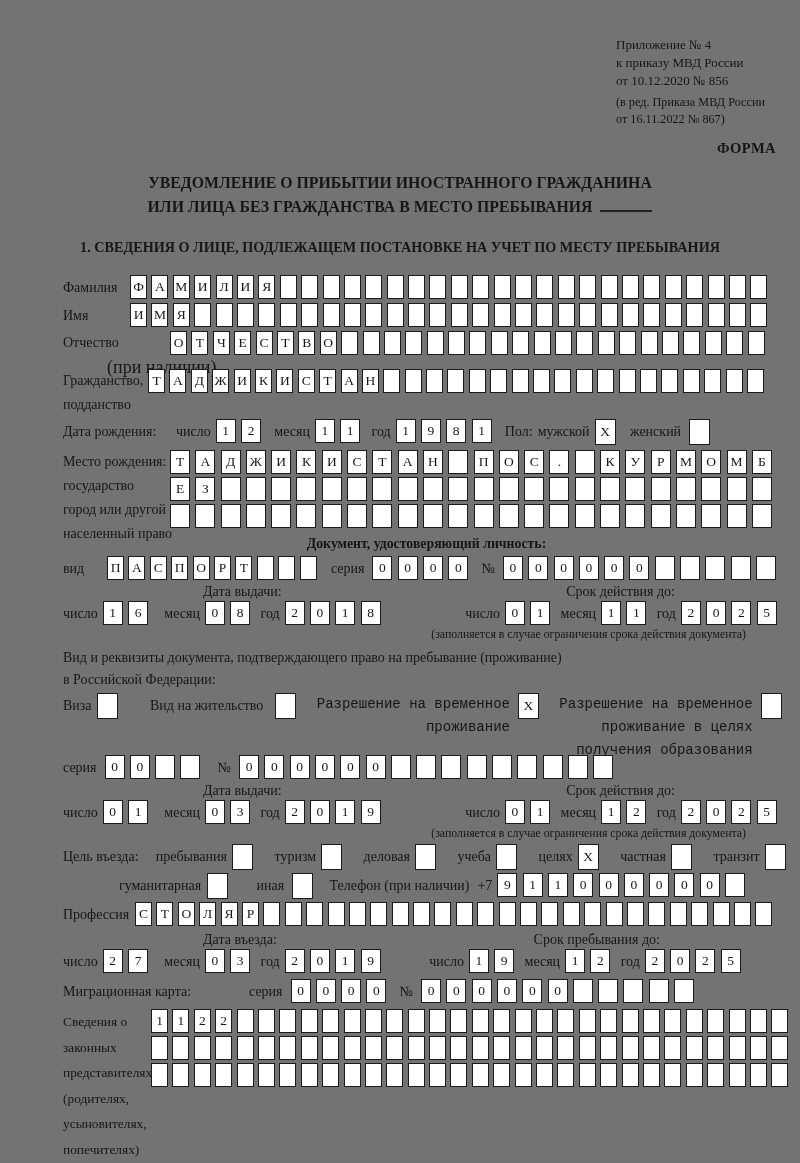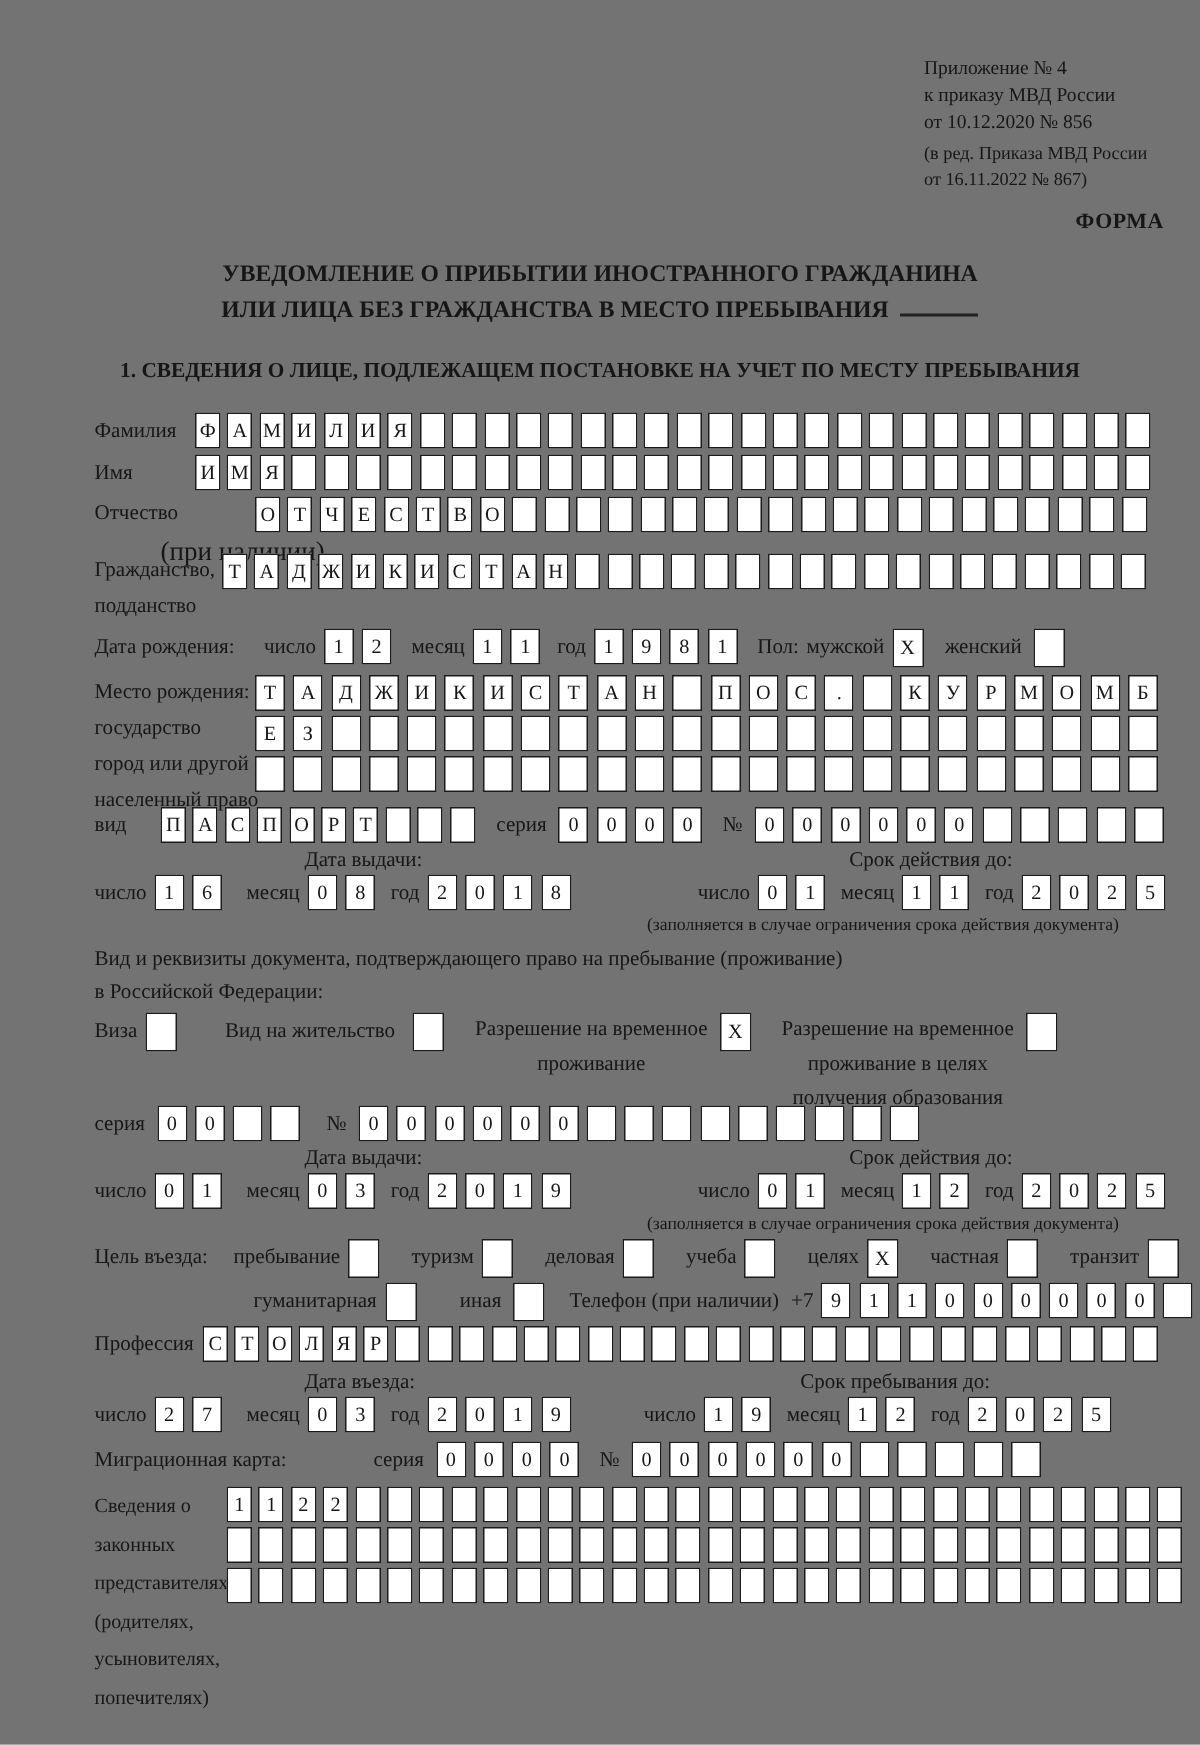--- a/index.html
+++ b/index.html
@@ -44,32 +44,32 @@
   .cb .cell { width:21px; height:26px; }
 
   .vstack .cells { margin-bottom:3px; }
 
   .dgroup { display:flex; align-items:flex-start; gap:5px; }
   .push-right { margin-left:auto; }
   .mr8{margin-right:8px}.mr44{margin-right:44px}.mr115{margin-right:115px}.mr130{margin-right:130px}
   .ml5{margin-left:5px}.ml6{margin-left:6px}.ml8{margin-left:8px}
   .ml10{margin-left:10px}.ml12{margin-left:12px}.ml16{margin-left:16px}
   .ml24{margin-left:24px}.ml28{margin-left:28px}.ml36{margin-left:36px}
-  .ml90{margin-left:106px}.ml140{margin-left:140px}
+  .ml90{margin-left:56px}.ml140{margin-left:140px}
 
   .doc-heading { width:100%; text-align:center; font-weight:bold; font-size:13.8px; }
   .dhead { width:100%; display:flex; font-size:14px; }
   .note { font-size:11.8px; line-height:15px; }
   .right-note { width:100%; text-align:right; padding-right:44px; }
   .intro { font-size:14px; line-height:21px; }
 
   .opt { display:flex; align-items:flex-start; gap:5px; }
   .spread { width:100%; justify-content:space-between; }
   .stack { flex:none; }
-  .stack div { font-size:14px; line-height:23px; text-align:center; white-space:nowrap; }
+  .stack div { font-size:14px; line-height:23px; text-align:right; white-space:nowrap;font-family:Liberation Mono, monospace; }
 
   .reps-right { flex:none; width:645px; }
   .center-note { text-align:center; font-size:12.2px; margin-top:12px; }
 </style>
 </head>
 <body>
 
 <div class="page">
 
   <div class="ref">
@@ -350,20 +350,23 @@
             <span class="cell"></span>
             <span class="cell"></span>
             <span class="cell"></span>
             <span class="cell"></span>
             <span class="cell"></span>
             <span class="cell"></span>
           </span>
       </span>
     </div>
 
+    <div class="frow h18">
+      <span class="doc-heading">Документ, удостоверяющий личность:</span>
+    </div>
 
     <div class="frow h28 mt2">
       <span class="lbl w44">вид</span>
       <span class="cells sm">
           <span class="cell">П</span>
           <span class="cell">А</span>
           <span class="cell">С</span>
           <span class="cell">П</span>
           <span class="cell">О</span>
           <span class="cell">Р</span>
@@ -556,21 +559,21 @@
       </span>
     </div>
 
     <div class="frow h16">
       <span class="note right-note">(заполняется в случае ограничения срока действия документа)</span>
     </div>
 
     <div class="frow h29 mt2 spread">
       <span class="dl">Цель въезда:</span>
       <span class="opt">
-        <span class="dl">пребывание</span>
+        <span class="dl">пребывания</span>
         <span class="cells cb">
             <span class="cell"></span>
           </span>
       </span>
       <span class="opt">
         <span class="dl">туризм</span>
         <span class="cells cb">
             <span class="cell"></span>
           </span>
       </span>

